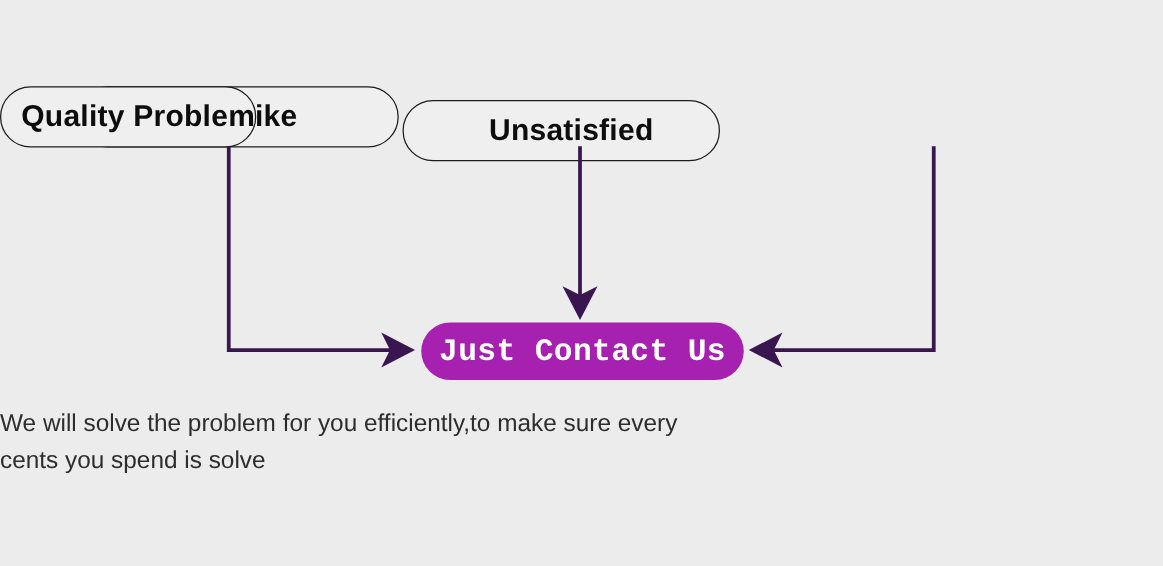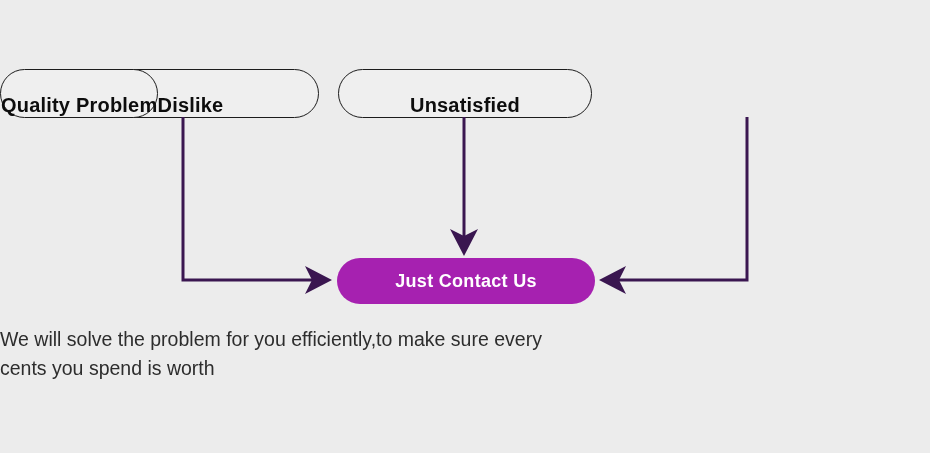--- a/index.html
+++ b/index.html
@@ -16,29 +16,30 @@
   }
   .node {
     position: absolute;
     top: 69px;
     height: 49px;
     box-sizing: border-box;
     background: var(--node-fill, #efefef);
     border: 1.5px solid var(--node-border, #1c1c1c);
     border-radius: 26px;
     display: flex;
-    align-items: flex-end;
+    align-items: center;
     justify-content: center;
-    font-size: 20px;
+    font-size: 24px;
     font-weight: 700;
     color: var(--node-text, #0d0d0d);
     letter-spacing: 0.2px;
+    padding-left: 16px;
   }
   .node-dislike     { left: 62px;  width: 257px; }
-  .node-unsatisfied { left: 338px; width: 254px; }
+  .node-unsatisfied { left: 322px; width: 254px; margin-top: 11px; }
 
   .arrow-layer {
     position: absolute;
     left: 0; top: 0;
     width: 930px;
     height: 453px;
     pointer-events: none;
   }
   .arrow-line {
     stroke: var(--arrow, #3a1650);
@@ -56,22 +57,22 @@
     top: 258px;
     width: 258px;
     height: 46px;
     box-sizing: border-box;
     background: var(--accent, #a621b0);
     border: none;
     border-radius: 23px;
     display: flex;
     align-items: center;
     justify-content: center;
-    font-family: Liberation Sans, sans-serif;
-    font-size: 18px;
+    font-family: Liberation Mono, monospace;
+    font-size: 25px;
     font-weight: 700;
     color: var(--button-text, #ffffff);
     letter-spacing: 0.3px;
     cursor: pointer;
     padding: 0;
   }
 
   .caption {
     position: absolute;
     left: 0;
@@ -112,16 +113,16 @@
     <path class="arrow-line" d="M747 117 V280 H615"></path>
     <polygon class="arrow-head" points="599,280 626,266 619,280 626,294"></polygon>
   </svg>
 
   <button class="cta-button">
     <span>Just Contact Us</span>
   </button>
 
   <div class="caption">
     <div>We will solve the problem for you efficiently,to make sure every</div>
-    <div>cents you spend is worth</div>
+    <div>cents you spend is solve</div>
   </div>
 
 </div>
 
 </body></html>

